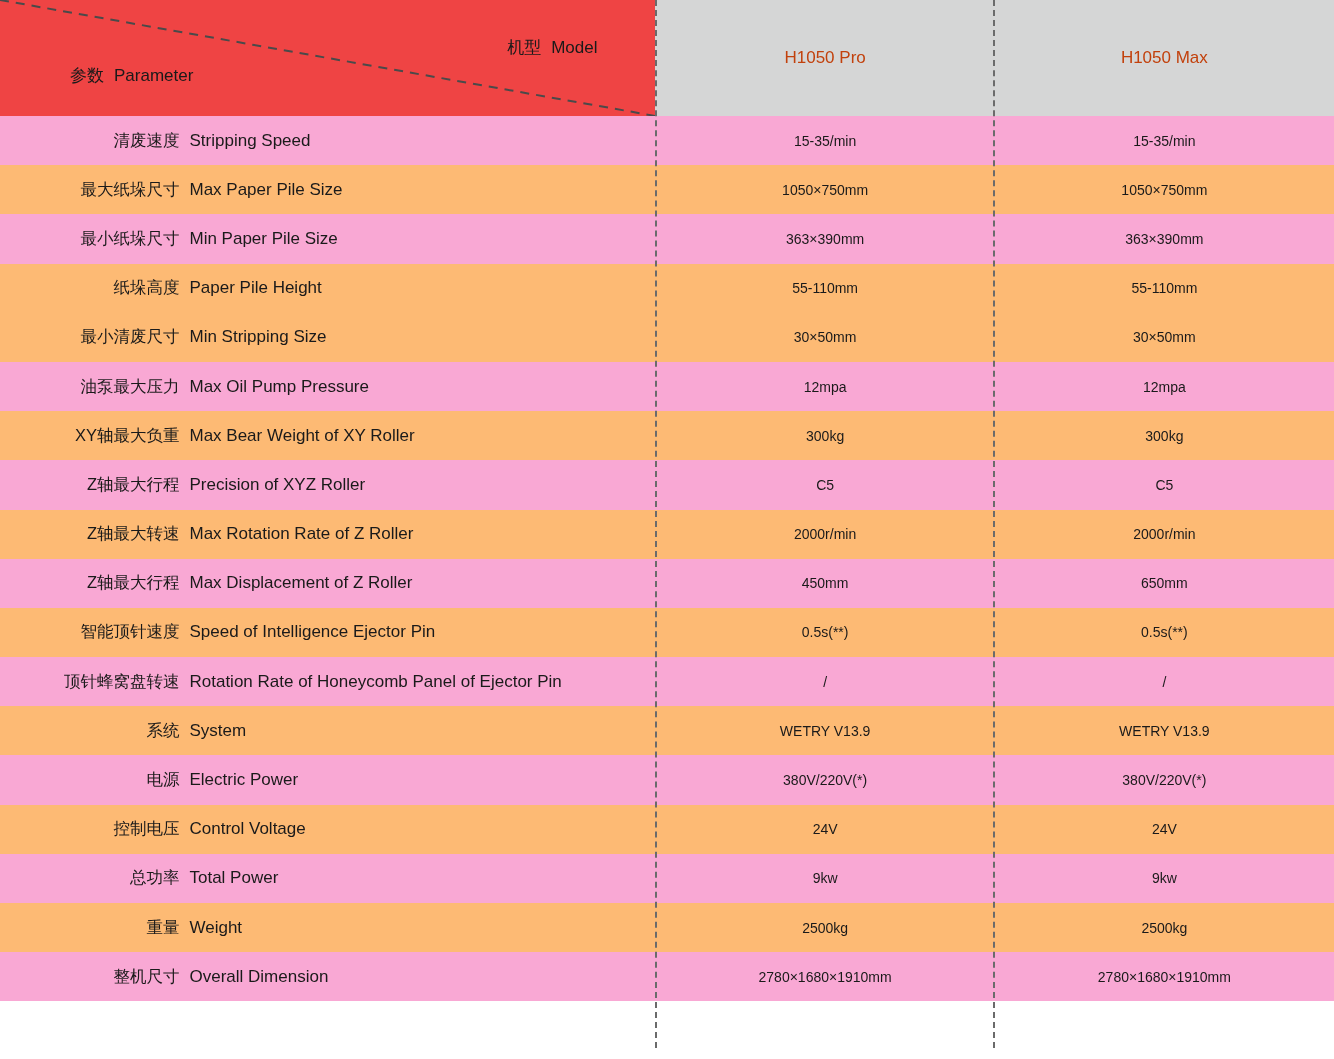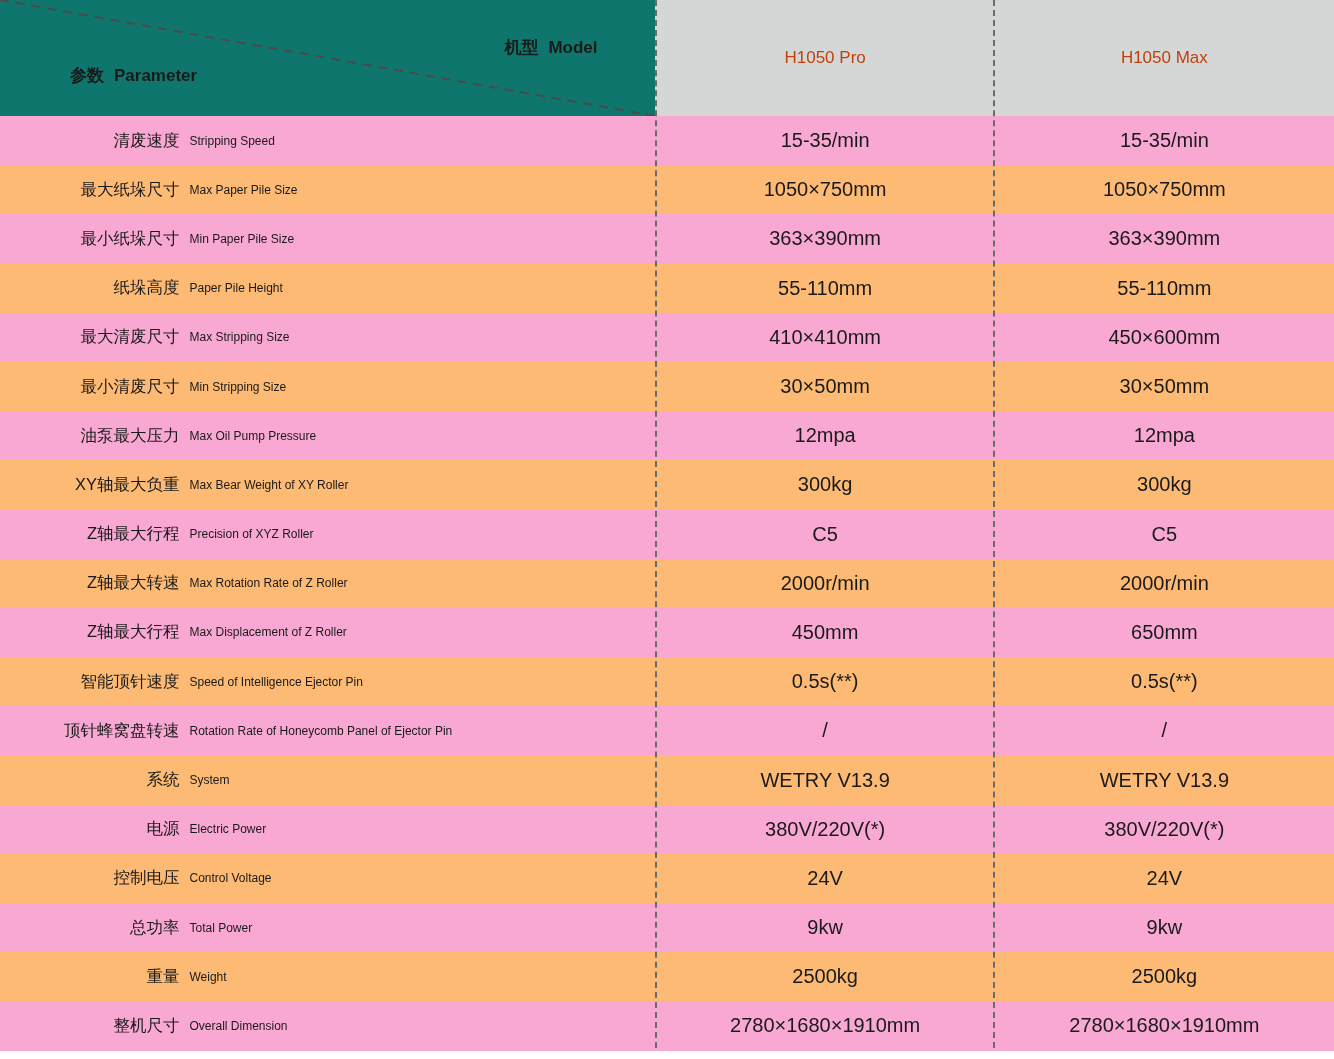--- a/index.html
+++ b/index.html
@@ -33,24 +33,23 @@
     height: 116px;
     background: #d5d6d6;
     position: relative;
     vertical-align: middle;
     text-align: center;
     font-size: 17px;
     font-weight: 400;
     color: #c2410c;
   }
   .hdr-param {
-    background: #0f766e;
+    background: #ef4444;
     position: relative;
     height: 116px;
-    font-weight: bold;
   }
   .diag-line {
     position: absolute;
     left: 0;
     top: 0;
     width: 100%;
     height: 100%;
     pointer-events: none;
   }
   .hdr-model-label {
@@ -87,27 +86,27 @@
     align-items: center;
     padding-right: 18px;
   }
   .param-cn {
     text-align: right;
     margin-right: 10px;
   }
   .param-en {
     width: 448px;
     text-align: left;
-    font-size: 12px;
+    font-size: 17px;
   }
   td.val {
     height: 49.2px;
     text-align: center;
     vertical-align: middle;
-    font-size: 20px;
+    font-size: 14px;
     position: relative;
   }
   .sheet {
     position: relative;
     width: 1334px;
     height: 1059px;
   }
   .v-dash-1 { position:absolute; left: 655px; top: 0; height: 1048px; border-left: 2px dashed #6b6b6b; }
   .v-dash-2 { position:absolute; left: 993px; top: 0; height: 1048px; border-left: 2px dashed #6b6b6b; }
 </style>
@@ -172,30 +171,20 @@
       <tr class="row-odd">
         <td class="param">
           <div class="param-inner">
             <span class="param-cn">纸垛高度</span>
             <span class="param-en">Paper Pile Height</span>
           </div>
         </td>
         <td class="val">55-110mm</td>
         <td class="val">55-110mm</td>
       </tr>
-      <tr class="row-even">
-        <td class="param">
-          <div class="param-inner">
-            <span class="param-cn">最大清废尺寸</span>
-            <span class="param-en">Max Stripping Size</span>
-          </div>
-        </td>
-        <td class="val">410×410mm</td>
-        <td class="val">450×600mm</td>
-      </tr>
       <tr class="row-odd">
         <td class="param">
           <div class="param-inner">
             <span class="param-cn">最小清废尺寸</span>
             <span class="param-en">Min Stripping Size</span>
           </div>
         </td>
         <td class="val">30×50mm</td>
         <td class="val">30×50mm</td>
       </tr>

